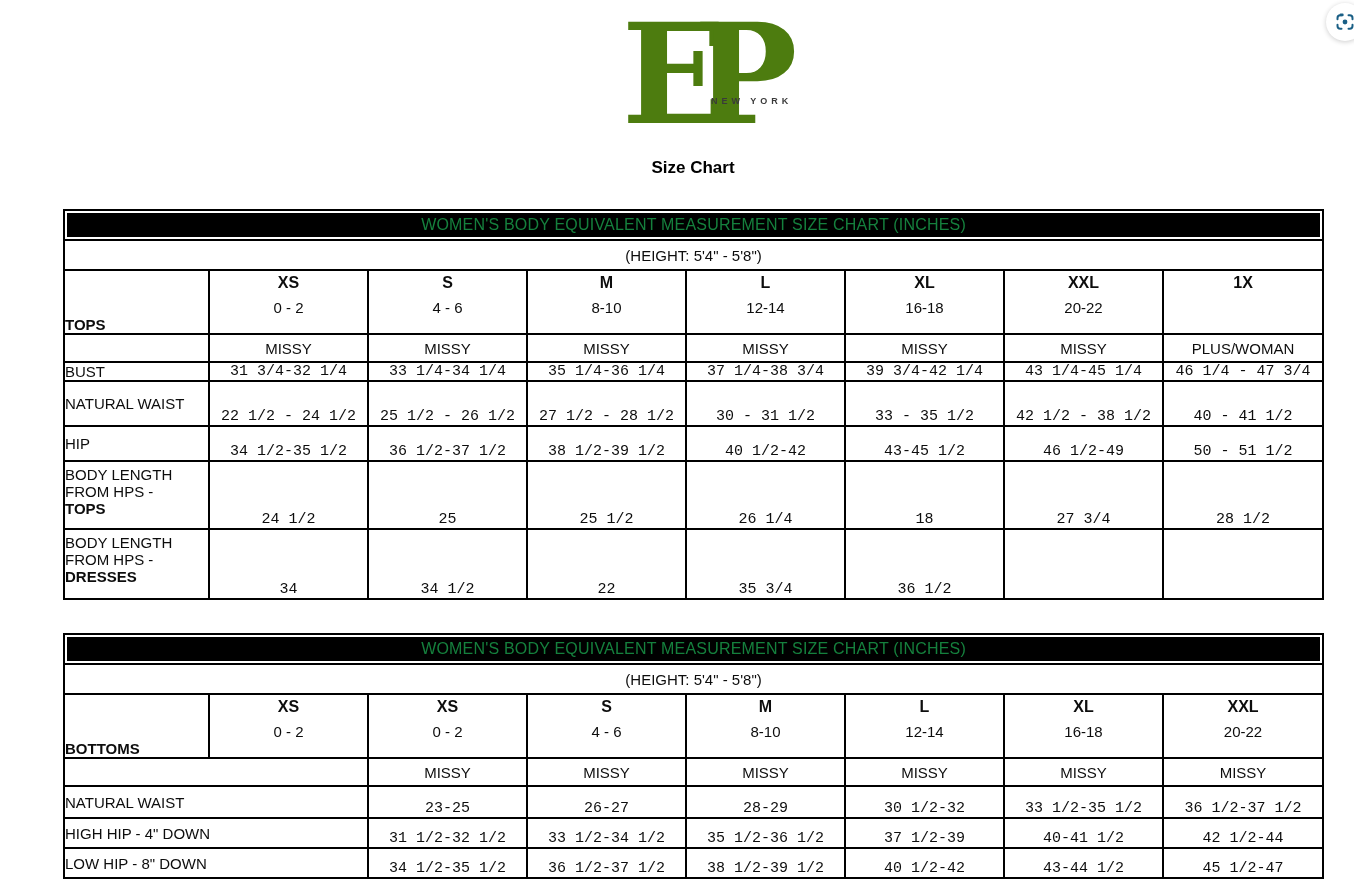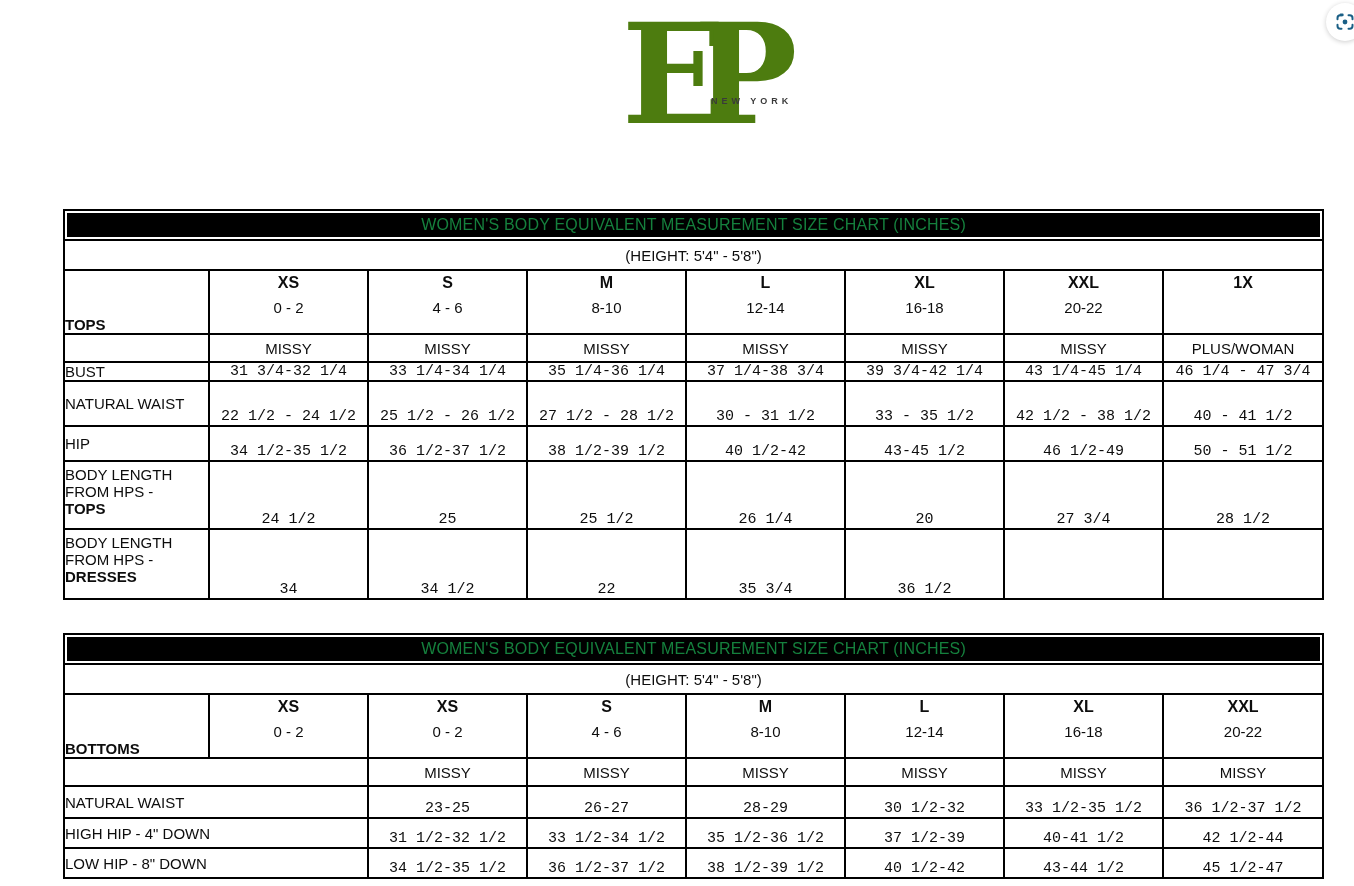--- a/index.html
+++ b/index.html
@@ -45,20 +45,21 @@
   td.value-cell{text-align:center;vertical-align:bottom;padding-bottom:5px;font-family:Liberation Mono, monospace;}
 </style>
 </head>
 <body>
 
 <div class="page">
 
   <div class="logo-wrap">
     <div class="monogram">EP</div>
     <div class="newyork">NEW YORK</div>
+    <div class="caption">Size Chart</div>
   </div>
 
   <button class="vs-btn">
     <span style="display:flex;">
       <svg width="20" height="20" viewBox="0 0 20 20" fill="none">
         <path d="M6.5 3.2 H5.2 C3.6 3.2 2.5 4.3 2.5 5.9 V7.2 M13.5 3.2 H14.8 C16.4 3.2 17.5 4.3 17.5 5.9 V7.2 M2.5 12.8 V14.1 C2.5 15.7 3.6 16.8 5.2 16.8 H6.5 M17.5 12.8 V14.1 C17.5 15.7 16.4 16.8 14.8 16.8 H13.5" stroke="#1a5f85" stroke-width="2" stroke-linecap="round"></path>
         <rect x="4.6" y="1.6" width="4" height="2.6" rx="1" fill="#1a5f85"></rect>
         <circle cx="10" cy="10" r="2.4" fill="#1a5f85"></circle>
       </svg>
     </span>
@@ -154,21 +155,21 @@
           <td class="value-cell">43-45 1/2</td>
           <td class="value-cell">46 1/2-49</td>
           <td class="value-cell">50 - 51 1/2</td>
         </tr>
         <tr style="height: 68px;">
           <td class="row-label tall" colspan="1"><span>BODY LENGTH FROM HPS -</span><div class="b">TOPS</div></td>
           <td class="value-cell">24 1/2</td>
           <td class="value-cell">25</td>
           <td class="value-cell">25 1/2</td>
           <td class="value-cell">26 1/4</td>
-          <td class="value-cell">20</td>
+          <td class="value-cell">18</td>
           <td class="value-cell">27 3/4</td>
           <td class="value-cell">28 1/2</td>
         </tr>
         <tr style="height: 70px;">
           <td class="row-label tall" colspan="1"><span>BODY LENGTH FROM HPS -</span><div class="b">DRESSES</div></td>
           <td class="value-cell">34</td>
           <td class="value-cell">34 1/2</td>
           <td class="value-cell">22</td>
           <td class="value-cell">35 3/4</td>
           <td class="value-cell">36 1/2</td>

